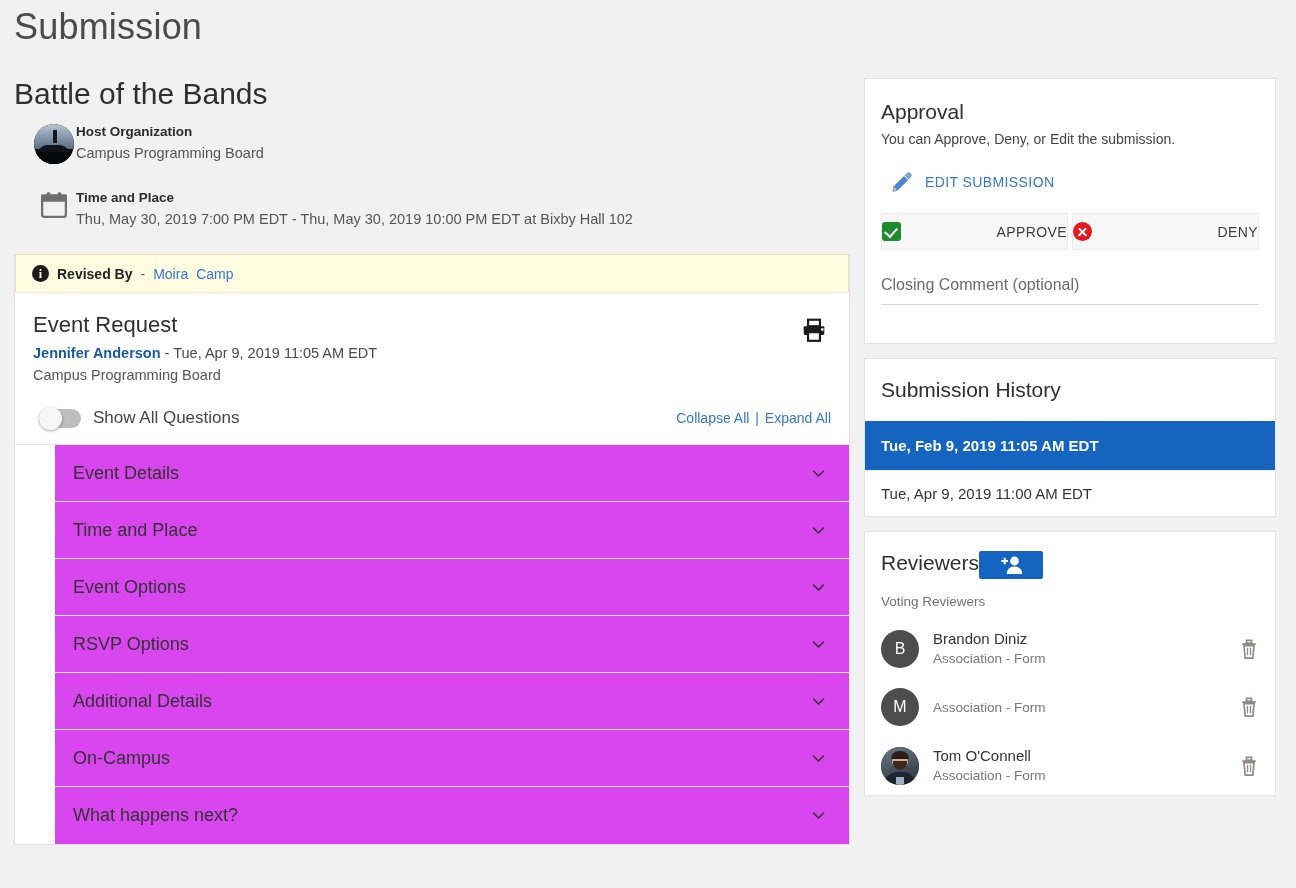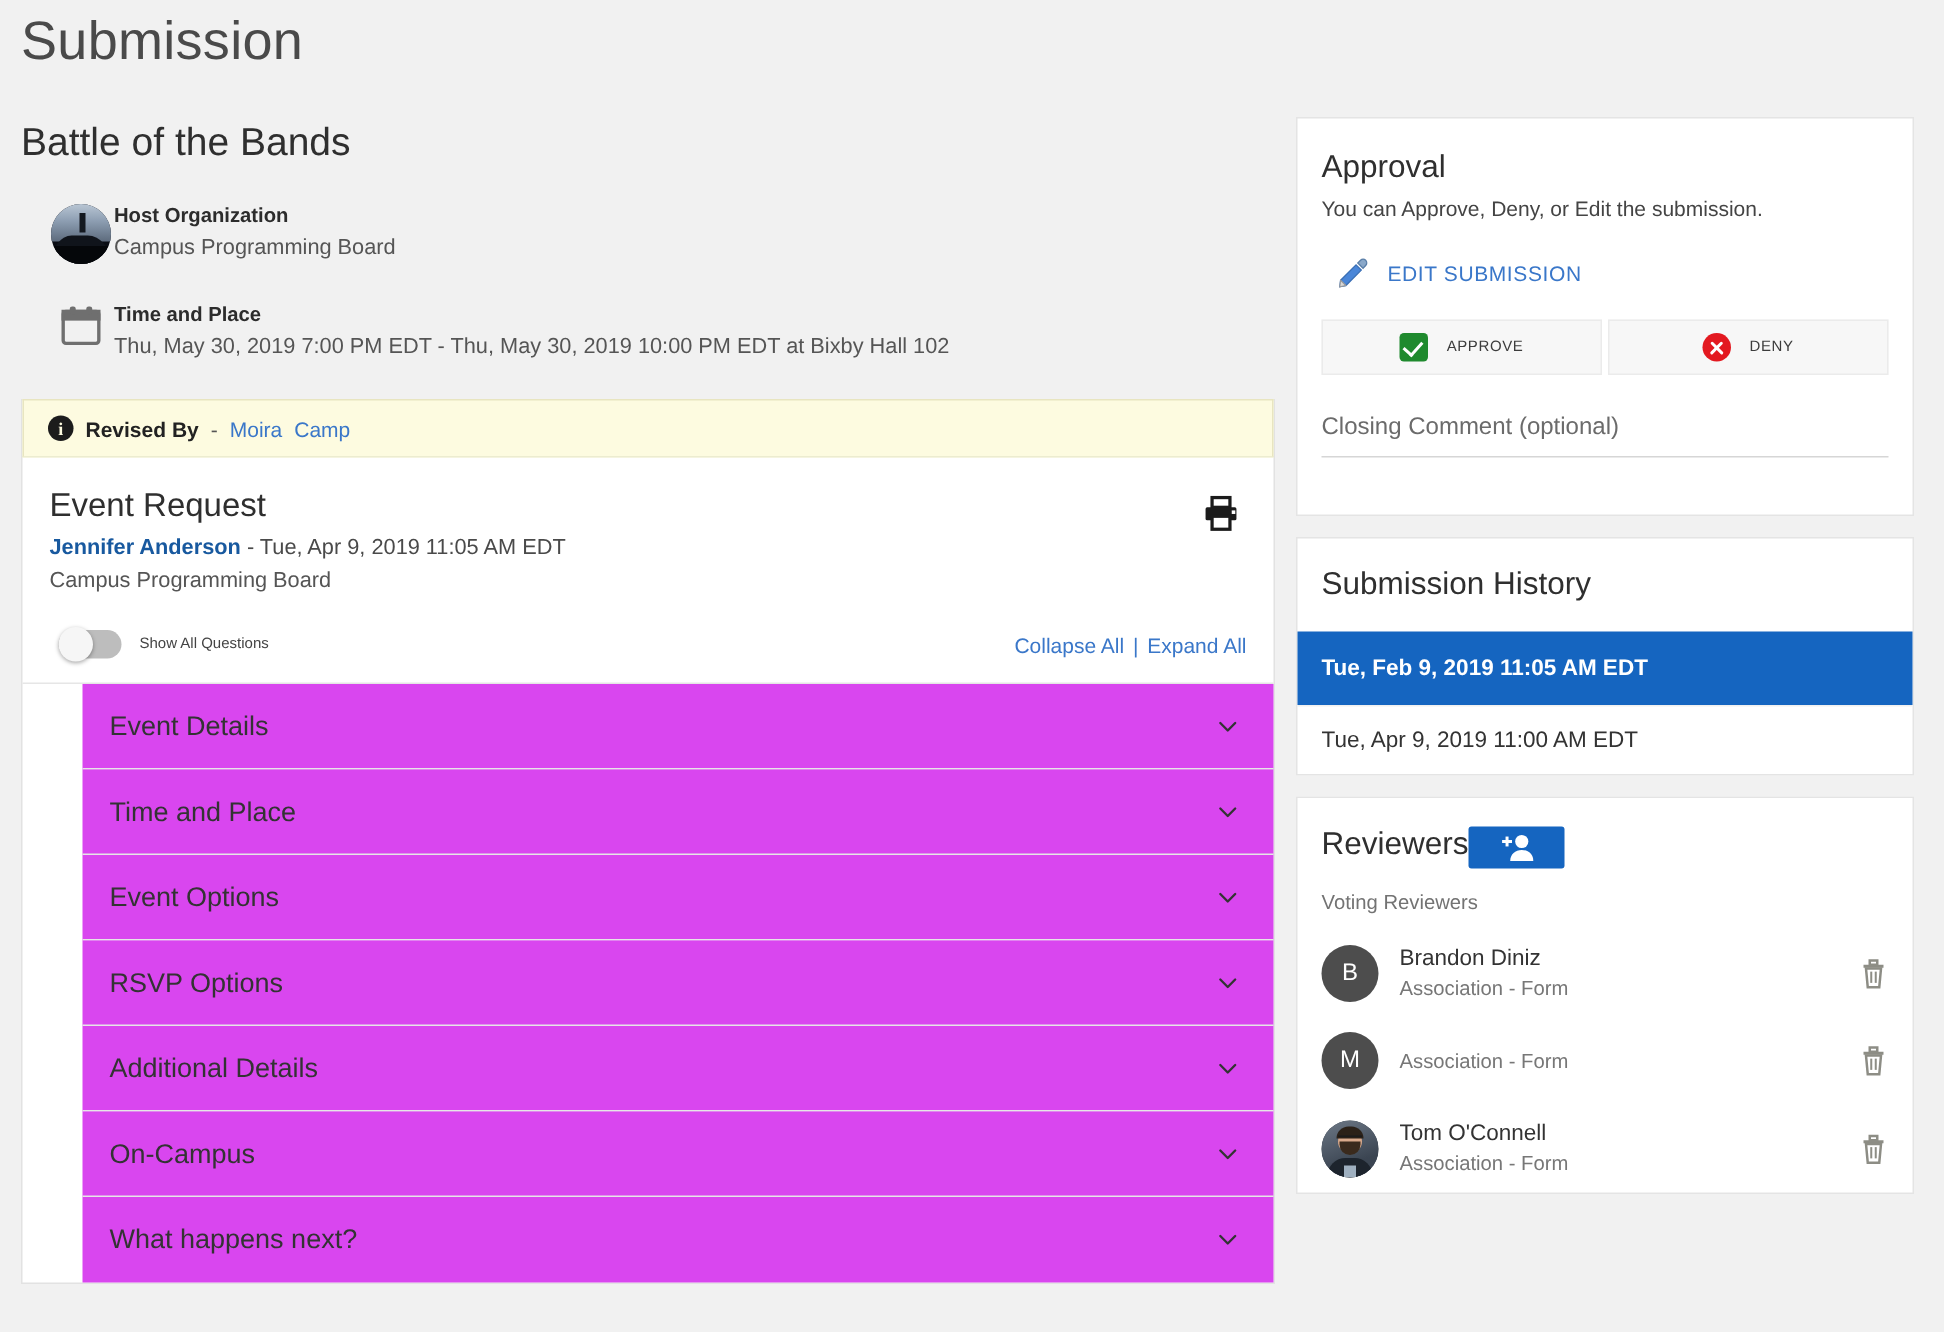--- a/index.html
+++ b/index.html
@@ -36,24 +36,24 @@
   }
   .right-col {
     position: absolute;
     left: 864px;
     top: 78px;
     width: 412px;
   }
 
   
   .event-title {
-    font-size: 26px;
+    font-size: 30px;
     font-weight: 400;
     color: #2f2f2f;
-    margin: 0 0 24px 0;
+    margin: 0 0 12px 0;
     line-height: 32px;
   }
   .meta-row {
     display: flex;
     align-items: flex-start;
     margin: 0 0 24px 18px;
   }
   .meta-icon {
     width: 44px;
     flex: 0 0 44px;
@@ -171,21 +171,21 @@
     cursor: pointer;
   }
   .switch .knob {
     position: absolute;
     left: 0px; top: -2px;
     width: 23px; height: 23px;
     border-radius: 50%;
     background: #f6f6f6;
     box-shadow: 0 1px 3px rgba(0,0,0,.35);
   }
-  .toggle-label { font-size: 10px; color: #444; }
+  .toggle-label { font-size: 17px; color: #444; }
   .toggle-links { font-size: 14px; color: #3a77c9; }
   .toggle-links .sep { color: #3a77c9; margin: 0 2px; }
 
   
   .accordion { border-top: 1px solid #e6e6e6; }
   .acc-item {
     border-bottom: 1px solid #e6e6e6;
     height: 57px;
     display: flex;
     align-items: center;
@@ -229,24 +229,24 @@
   }
 
   .ad-row { display: flex; gap: 0; }
   .ad-btn {
     flex: 1;
     background: #f7f7f7;
     border: 1px solid #ebebeb;
     height: 37px;
     display: flex;
     align-items: center;
-    justify-content: center;
+    justify-content: space-between;
     gap: 12px;
     cursor: pointer;
-    font-size: 10px;
+    font-size: 14px;
     letter-spacing: .4px;
     color: #3c3c3c;
   }
   .ad-btn + .ad-btn { margin-left: 4px; }
 
   .ico-approve {
     width: 19px; height: 19px;
     background: #1f8a2e;
     border-radius: 3px;
     position: relative;

